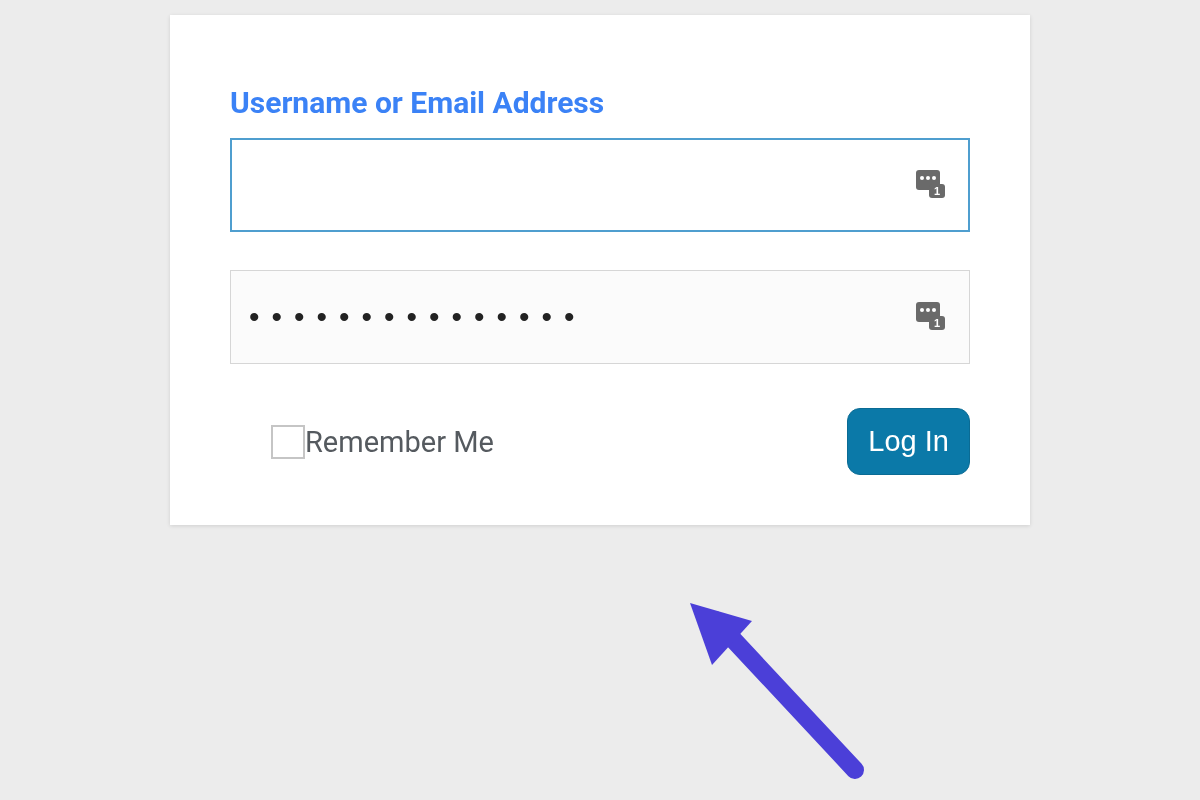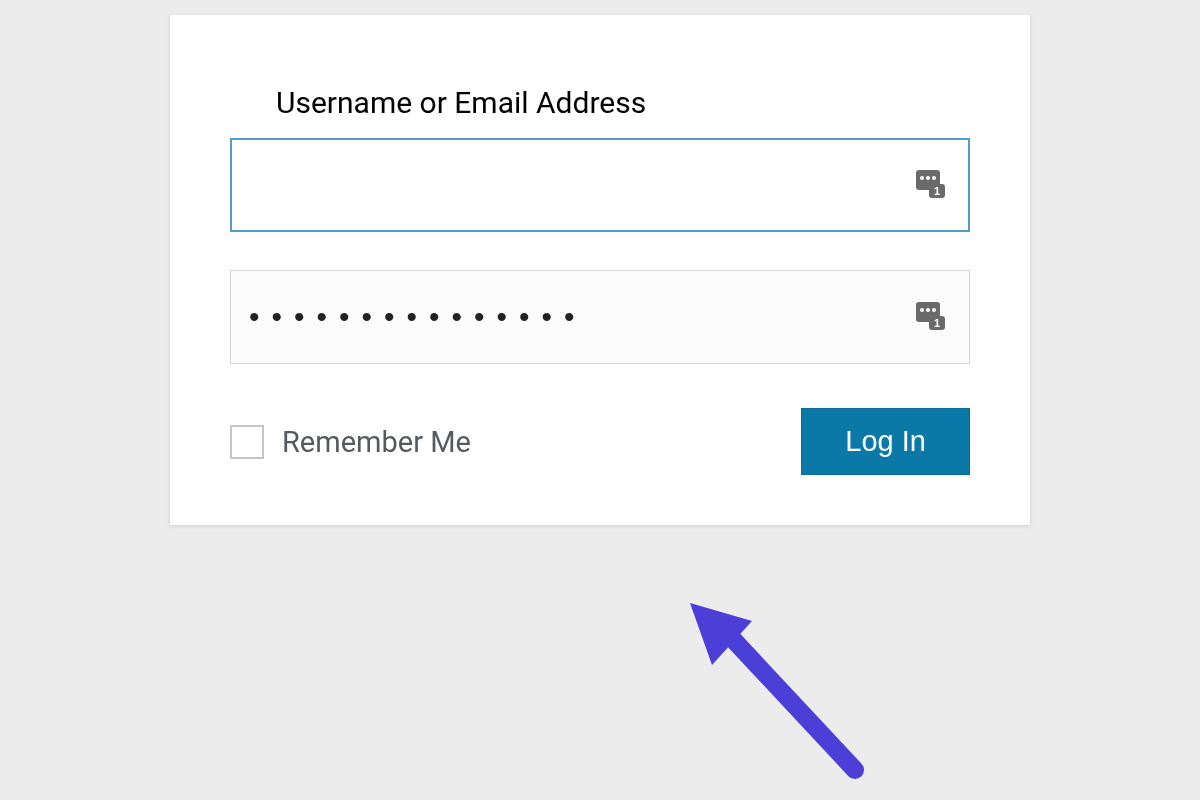--- a/index.html
+++ b/index.html
@@ -19,24 +19,23 @@
       box-shadow: 0 1px 4px rgba(0,0,0,0.12);
       padding: 70px 60px 50px 60px;
       position: relative;
     }
     .field-group {
       margin-bottom: 38px;
     }
     .field-label {
       display: block;
       font-size: 30px;
-      color: #000000;
+      color: #3b82f6;
       margin-bottom: 18px;
-      font-weight: 400;
-      margin-left: 46px;
+      font-weight: 700;
     }
     .input-wrap {
       position: relative;
       width: 100%;
     }
     .text-input {
       width: 100%;
       height: 94px;
       font-size: 30px;
       padding: 0 70px 0 18px;
@@ -63,40 +62,40 @@
     }
     .bottom-row {
       display: flex;
       align-items: center;
       justify-content: space-between;
       margin-top: 44px;
     }
     .remember-wrap {
       display: flex;
       align-items: flex-start;
-      gap: 18px;
+      margin-left: 41px;
     }
     .checkbox {
       width: 34px;
       height: 34px;
       border: 2px solid #c5c5c5;
       background: #fff;
       cursor: pointer;
     }
     .remember-label {
       font-size: 29px;
       color: #555a5f;
     }
     .login-btn {
       background: #0b79a8;
       color: #ffffff;
       border: 1px solid #0a6b94;
       font-size: 29px;
-      padding: 16px 43px;
-      border-radius: 0;
+      padding: 16px 20px;
+      border-radius: 13px;
       cursor: pointer;
       font-weight: 400;
     }
     .arrow-annotation {
       position: absolute;
       left: 510px;
       top: 580px;
       pointer-events: none;
     }
   </style>

